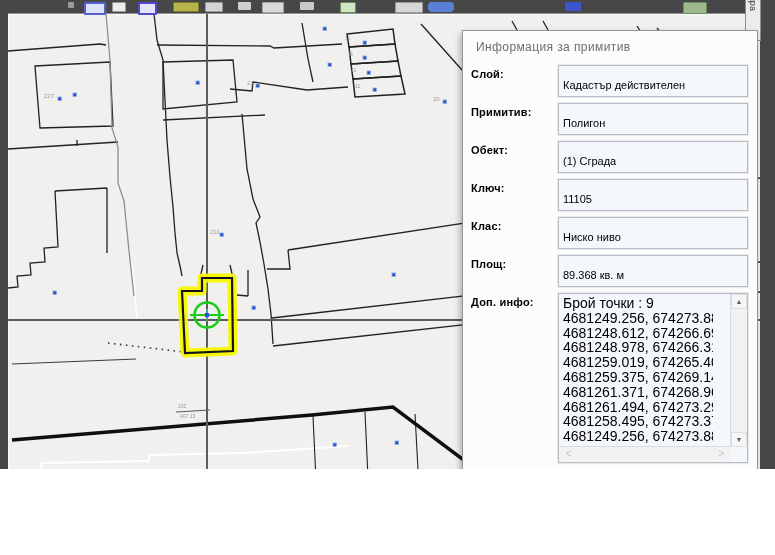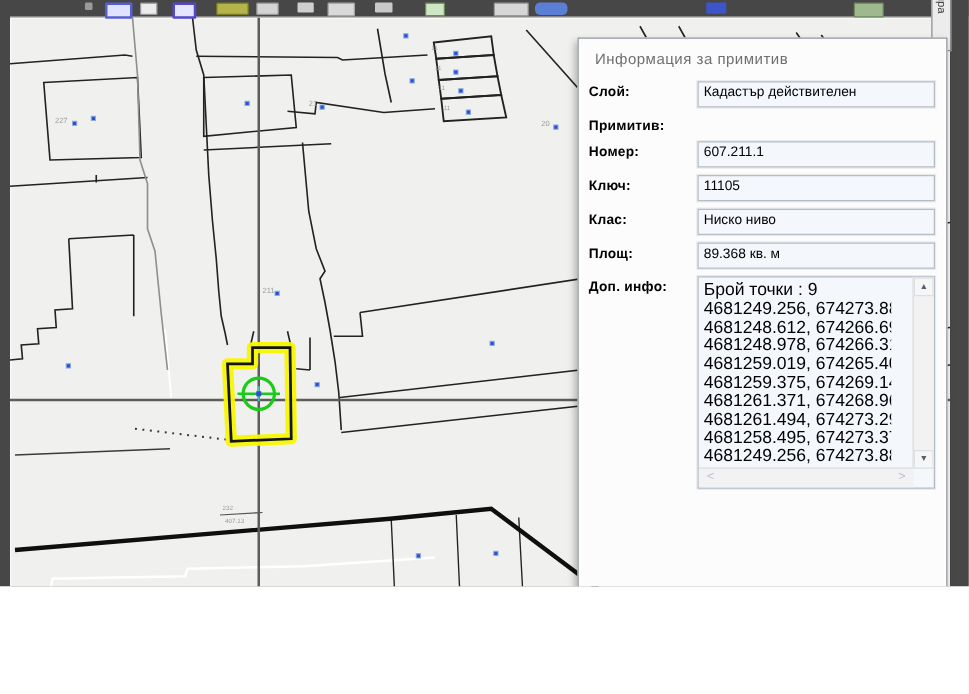--- a/index.html
+++ b/index.html
@@ -22,21 +22,21 @@
        transform:rotate(90deg);white-space:nowrap;width:34px;text-align:left;}
 
   
   .panel{position:absolute;left:462px;top:30px;width:296px;height:452px;background:#fcfcfc;
        border:1px solid #8f959c;box-shadow:-2px 3px 6px rgba(0,0,0,.28);z-index:5;
        font-size:11px;color:#000;box-sizing:border-box;}
   .panel-title{color:#6f6f6f;font-size:12px;padding:9px 0 7px 13px;letter-spacing:.4px;}
   .frow{display:flex;align-items:flex-start;margin:4px 9px 6px 8px;}
   .lbl{font-weight:bold;width:87px;flex:none;padding-top:3px;letter-spacing:.2px;}
   .vbox{flex:1;min-height:15px;background:#f4f8fd;border:1px solid #b4bcc6;box-shadow:0 0 0 1px #eaeaea;
-       padding:2px 4px 2px 4px;box-sizing:content-box;font-size:11px;line-height:13px;}
+       padding:13px 4px 2px 4px;box-sizing:content-box;font-size:11px;line-height:13px;}
   .vbox.multi{height:168px;padding:0;position:relative;overflow:hidden;}
   .info-text{position:absolute;left:4px;top:2px;right:34px;bottom:16px;white-space:pre;
        font-size:14px;line-height:14.8px;overflow:hidden;}
   .vscroll{position:absolute;right:0;top:0;bottom:15px;width:16px;background:#f2f2f2;
        border-left:1px solid #d9dde2;}
   .vscroll .sbtn{position:absolute;left:0;width:16px;height:15px;background:#f6f6f6;border:1px solid #dcdfe4;
        box-sizing:border-box;color:#4f6267;font-size:7px;line-height:13px;text-align:center;cursor:default;}
   .vscroll .up{top:0;}
   .vscroll .down{bottom:0;}
   .hscroll{position:absolute;left:0;right:16px;bottom:0;height:15px;background:#f2f2f2;border-top:1px solid #d9dde2;}
@@ -191,24 +191,25 @@
 
   <div class="panel">
     <div class="panel-title">Информация за примитив</div>
 
     <div class="frow">
       <div class="lbl">Слой:</div>
       <div class="vbox">Кадастър действителен</div>
     </div>
     <div class="frow">
       <div class="lbl">Примитив:</div>
-    </div>
-    <div class="frow">
-      <div class="lbl">Номер:</div>
-      <div class="vbox">607.211.1</div>
+      <div class="vbox">Полигон</div>
+    </div>
+    <div class="frow">
+      <div class="lbl">Обект:</div>
+      <div class="vbox">(1) Сграда</div>
     </div>
     <div class="frow">
       <div class="lbl">Ключ:</div>
       <div class="vbox">11105</div>
     </div>
     <div class="frow">
       <div class="lbl">Клас:</div>
       <div class="vbox">Ниско ниво</div>
     </div>
     <div class="frow">

